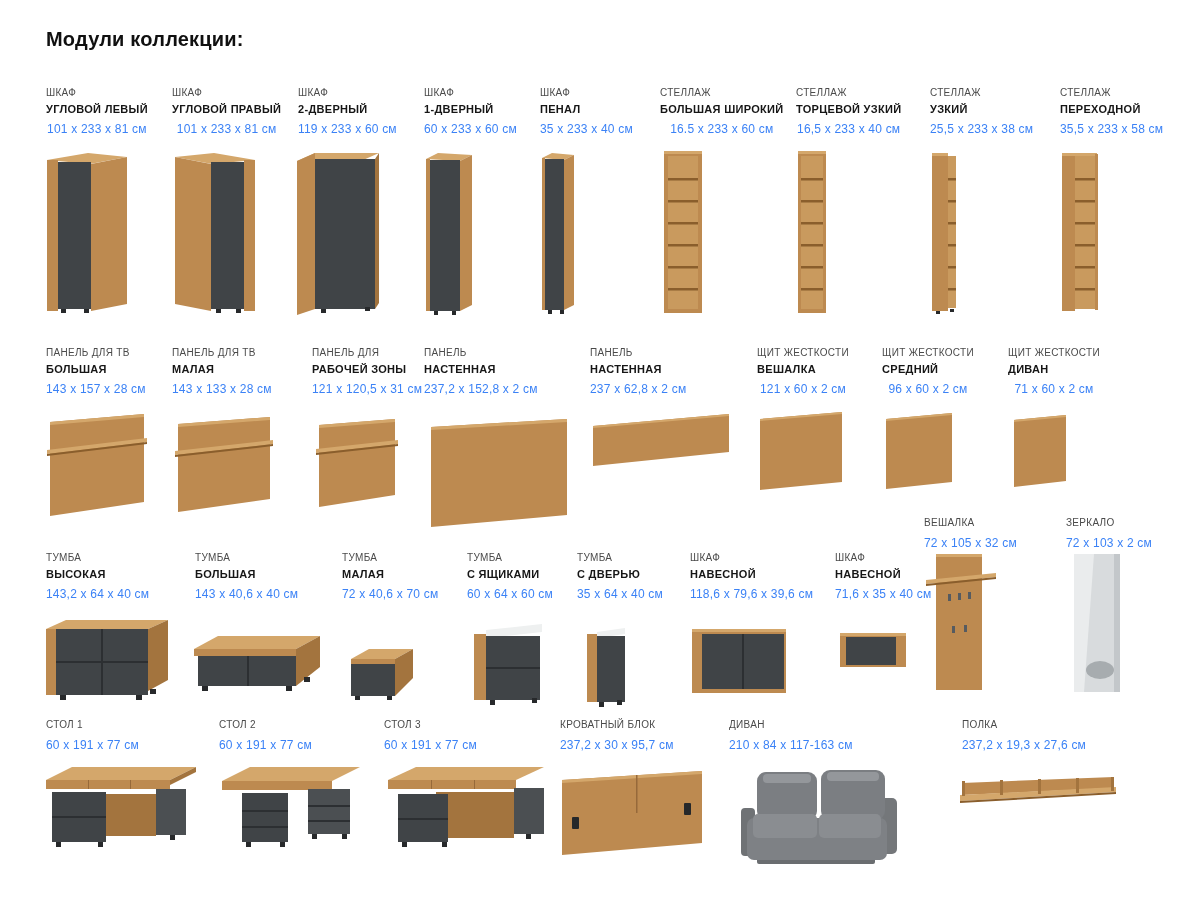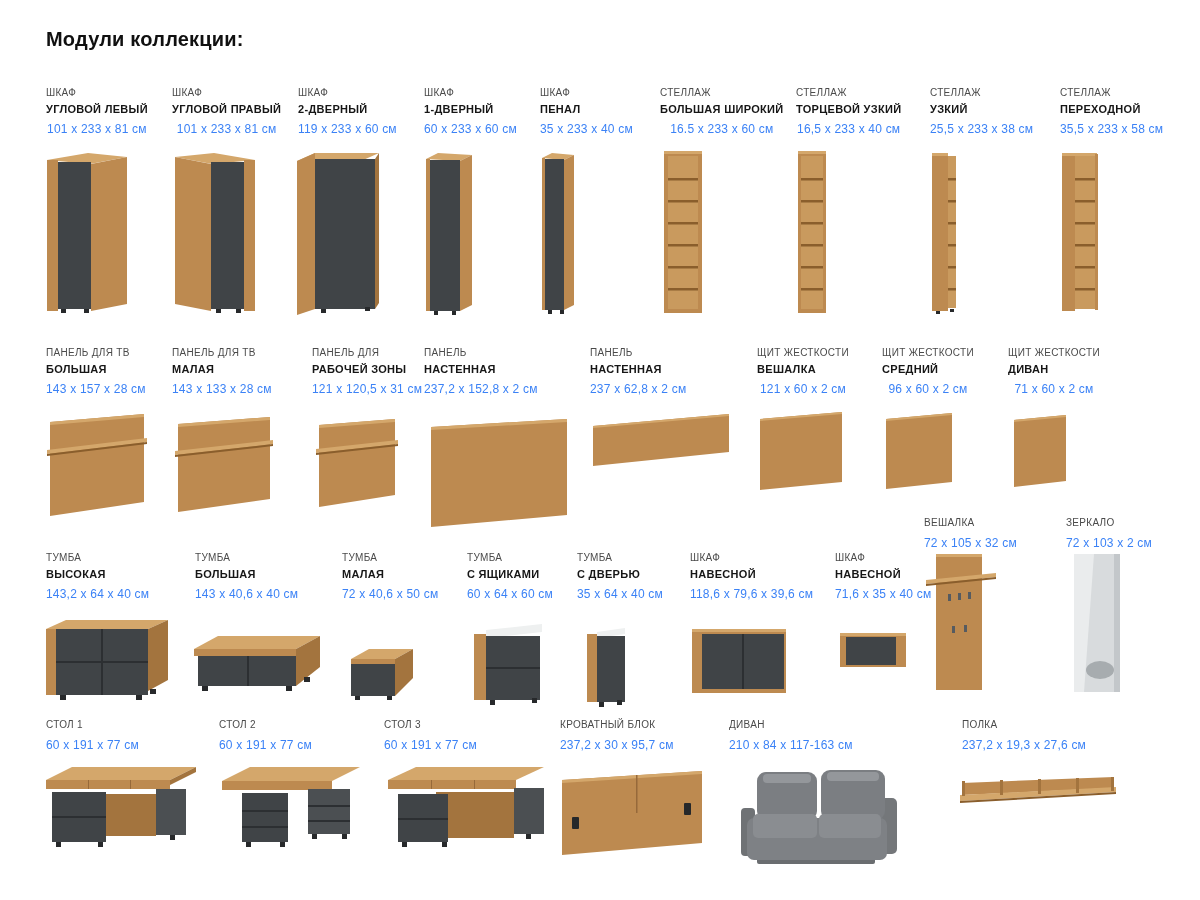--- a/index.html
+++ b/index.html
@@ -356,21 +356,21 @@
     <rect class="ft" x="10" y="53" width="6" height="5"></rect>
       <rect class="ft" x="94" y="53" width="6" height="5"></rect>
     <rect class="ft" x="112" y="44" width="6" height="5"></rect>
   </svg>
 </div>
 
 <div class="card" style="left:342px;top:550px">
   <div class="lbl">
       <div class="l1">ТУМБА</div>
   <div class="l2">МАЛАЯ</div>
-  <div class="dims">72 х 40,6 х 50 см</div>
+  <div class="dims">72 х 40,6 х 70 см</div>
     </div>
   <svg class="art" style="top:96px;left:7px" width="66" height="58" viewBox="0 0 66 58">
     <polygon class="oB" points="2,13 20,3 64,3 46,13"></polygon>
       <rect class="oA" x="2" y="13" width="44" height="5"></rect>
     <rect class="dA" x="2" y="18" width="44" height="32"></rect>
       <polygon class="oC" points="46,13 64,3 64,32 46,50"></polygon>
     <rect class="ft" x="6" y="50" width="5" height="4"></rect>
       <rect class="ft" x="38" y="50" width="5" height="4"></rect>
   </svg>
 </div>

